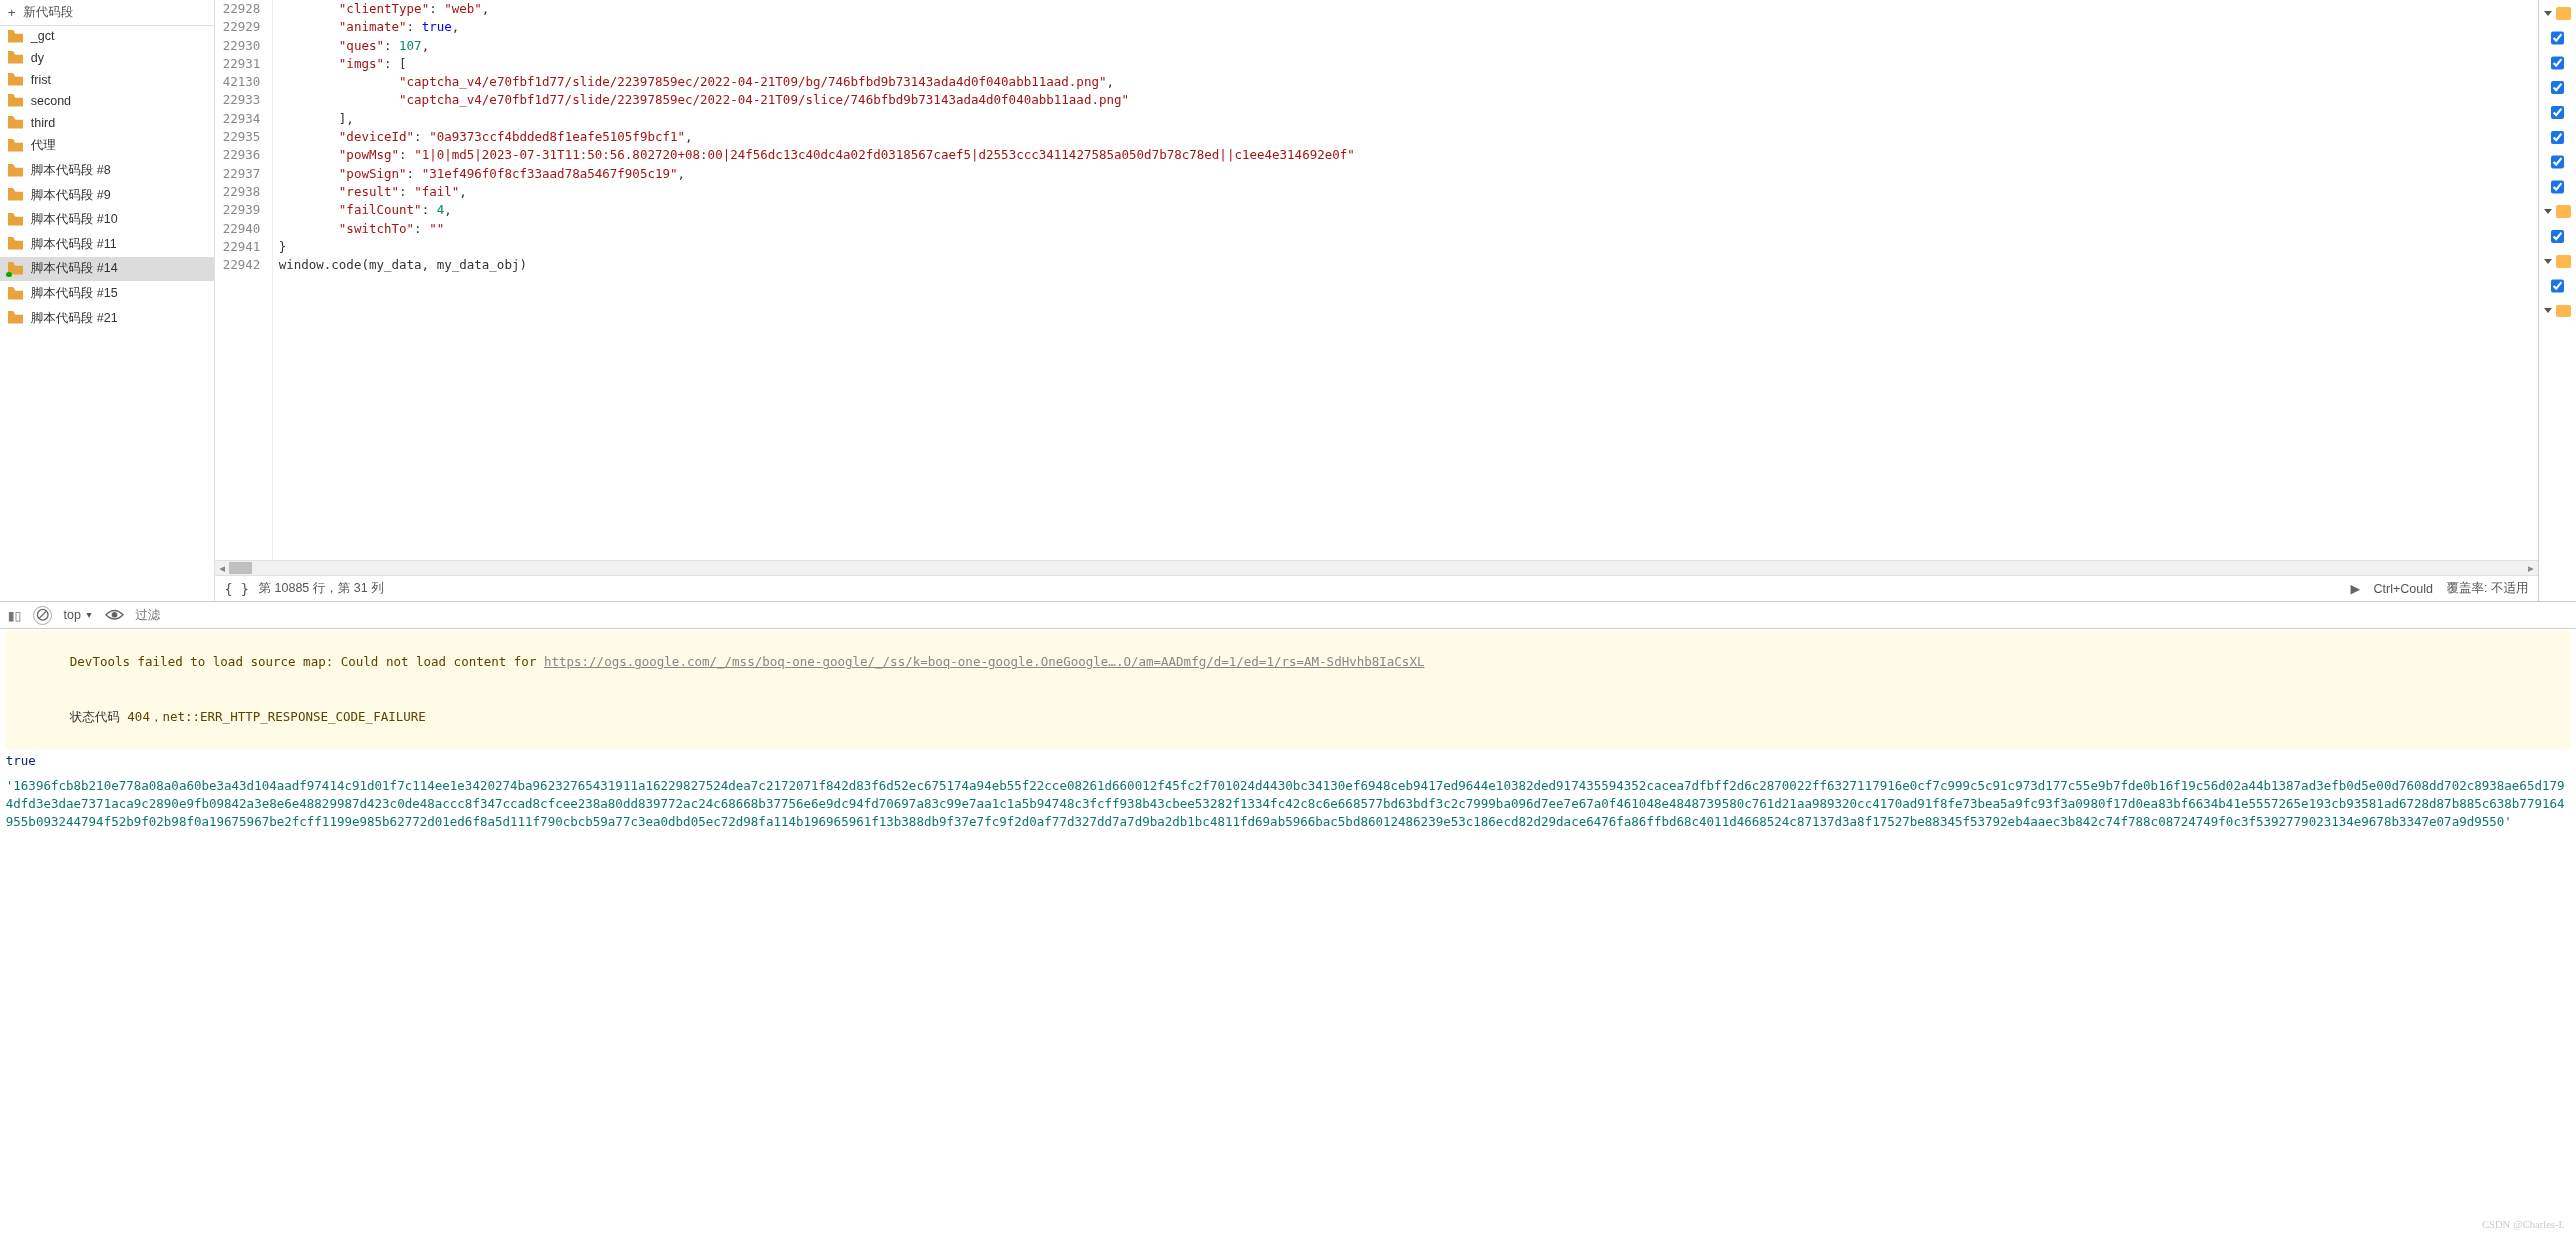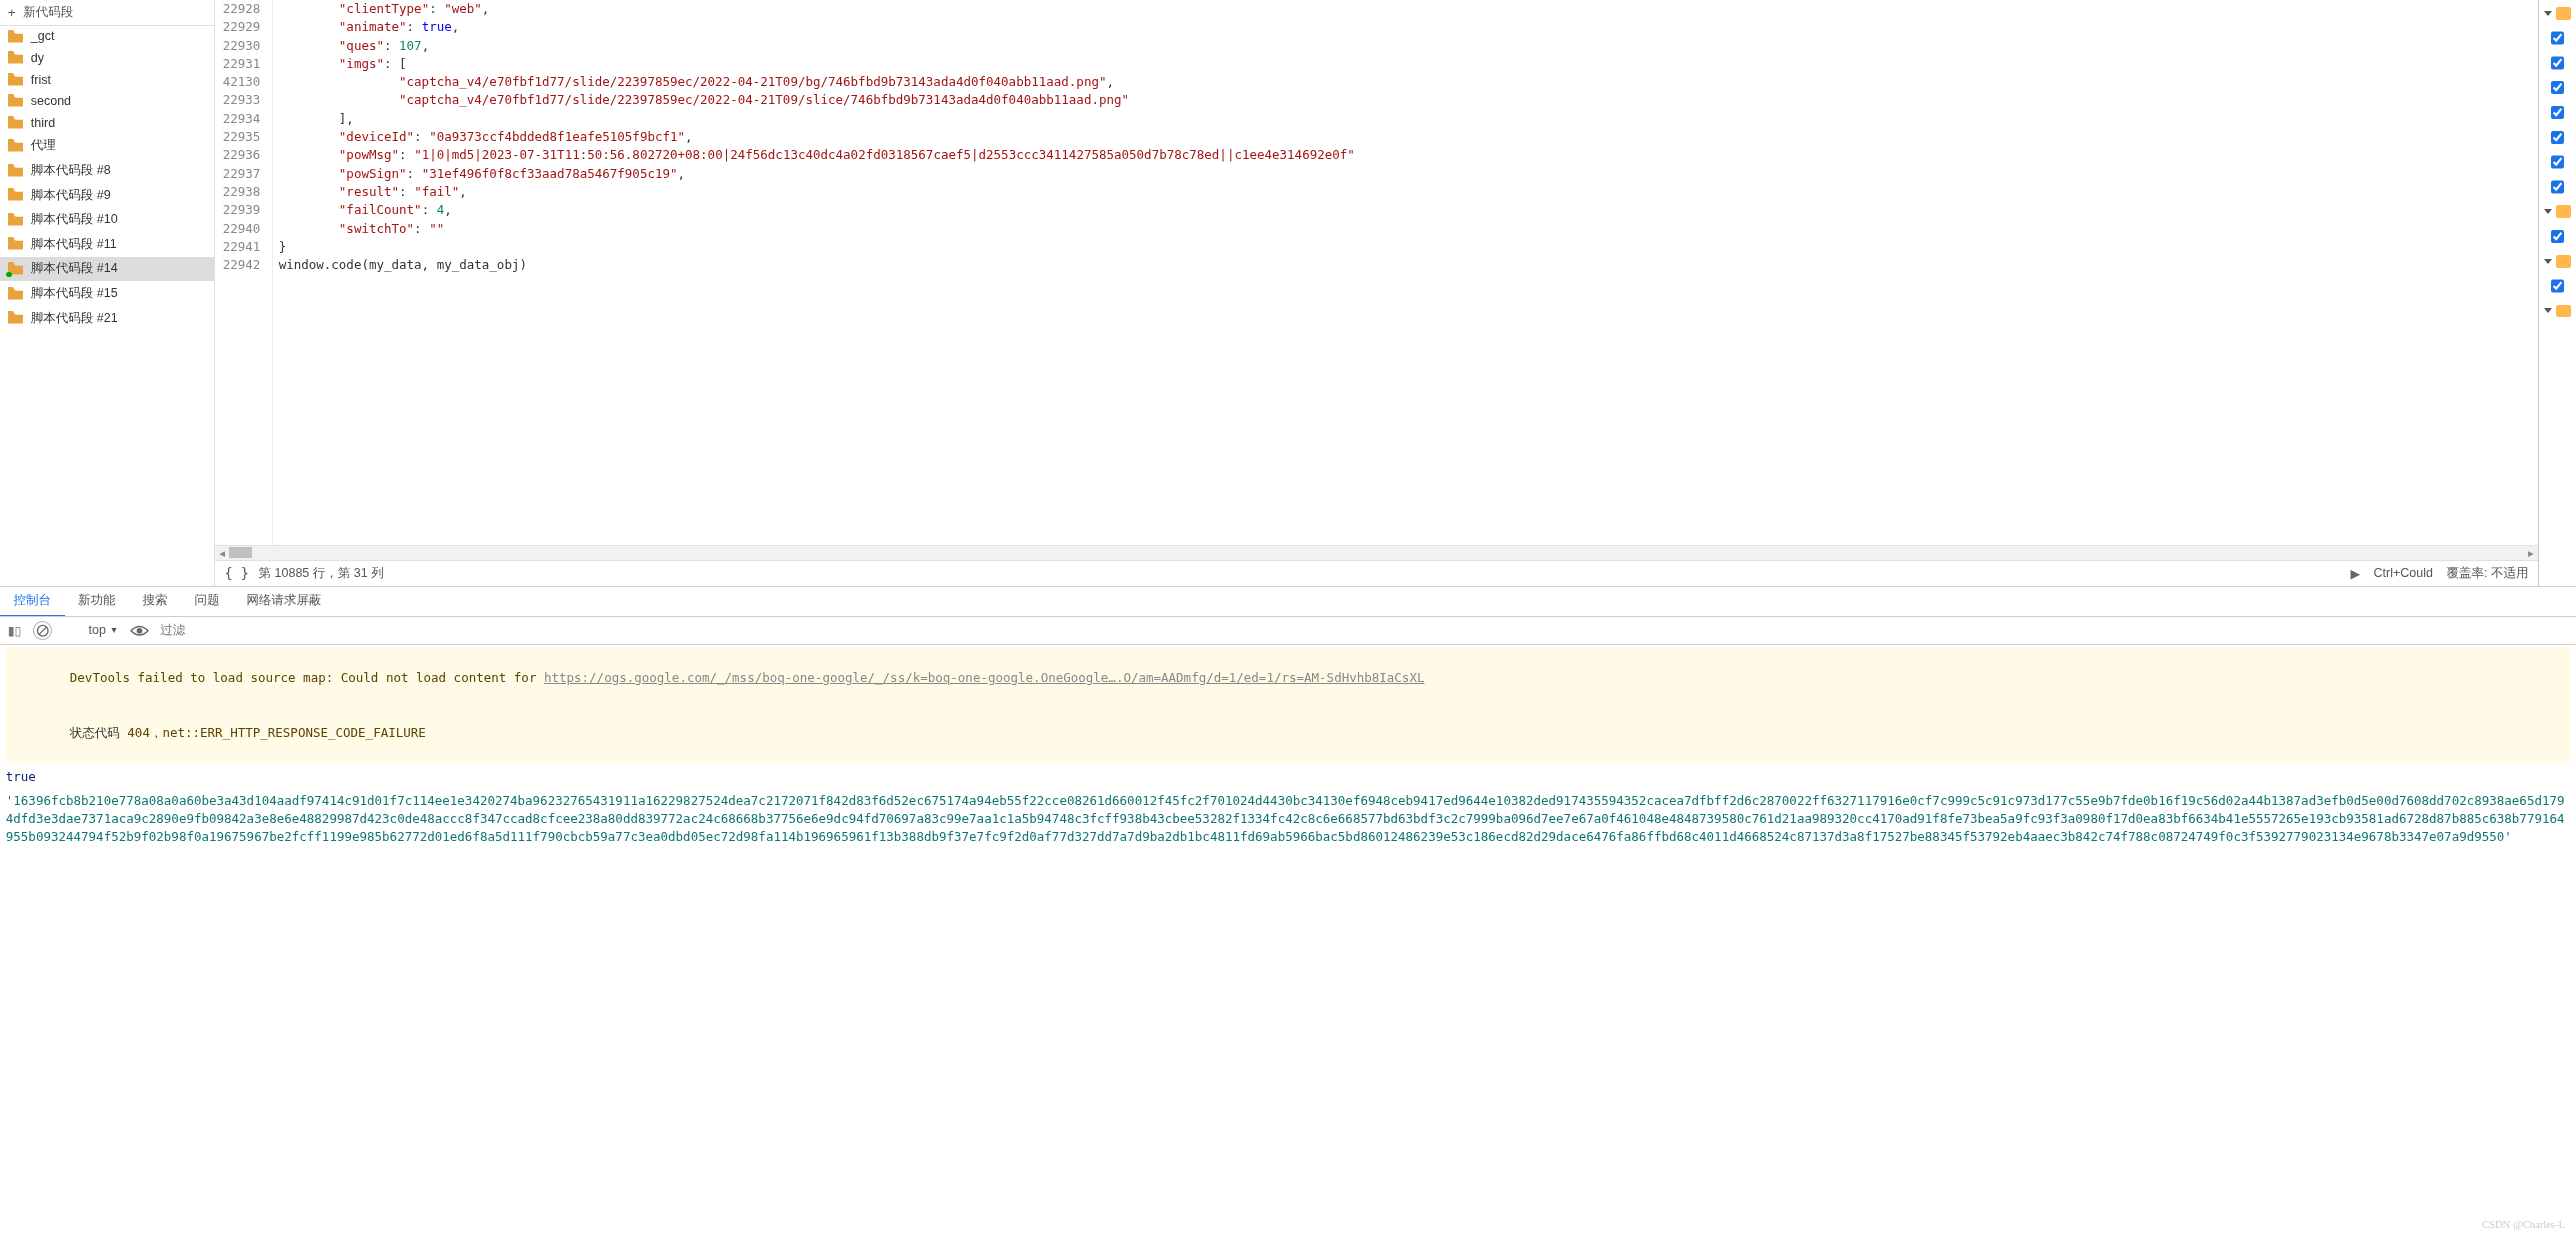--- a/index.html
+++ b/index.html
@@ -56,21 +56,21 @@
 .rail-chk { width: 13.5px; height: 13.5px; accent-color: #1a73e8; }
 
 
 .tabs { display: flex; border-bottom: 1px solid #ccc; font-size: 12.5px; color: #555; }
 .tab { padding: 5.8px 13.5px; cursor: pointer; }
 .tab.active { color: #1a73e8; border-bottom: 1.9px solid #1a73e8; }
 
 
 .toolbar { display: flex; align-items: center; padding: 3.8px 7.7px; border-bottom: 1px solid #ccc; gap: 11.5px; font-size: 12.5px; color: #555; }
 .tool-btn { width: 19px; height: 19px; display: flex; align-items: center; justify-content: center; border: 1px solid #aaa; border-radius: 50%; font-size: 11.5px; cursor: pointer; }
-.ctx-select { display: flex; align-items: center; gap: 3.8px; margin-left: 25px; }
+.ctx-select { display: flex; align-items: center; gap: 3.8px; }
 .eye-icon svg { display: block; }
 .filter-input { flex: 1; border: none; outline: none; font-size: 12.5px; color: #888; }
 
 
 .console { flex: 1; overflow: auto; font-family: Consolas, Menlo, monospace; font-size: 12.5px; line-height: 18.3px; padding: 1.9px 5.8px; }
 .warn-block { background: #fffbe6; padding: 3.8px 3.8px; }
 .msg-line { white-space: pre-wrap; word-break: break-all; }
 .warn-text { color: #5c4400; }
 .link-dim { color: #888; text-decoration: underline; }
 .status-code-label { color: #333; }
@@ -283,27 +283,20 @@
       <div class="rail-row">
           <input type="checkbox" class="rail-chk" checked="" style="">
         </div>
       <div class="rail-row">
           <span class="rail-tri"></span>
           <span class="rail-js"></span>
         </div>
     </div>
   </div>
 
-  <div class="tabs" id="tabs">
-      <div class="tab active">控制台</div>
-      <div class="tab">新功能</div>
-      <div class="tab">搜索</div>
-      <div class="tab">问题</div>
-      <div class="tab">网络请求屏蔽</div>
-    </div>
 
   <div class="toolbar">
     <span style="color:#777;">▮▯</span>
     <span class="tool-btn">
       <svg width="13.5" height="13.5" viewBox="0 0 14 14">
           <circle cx="7" cy="7" r="5.5" fill="none" stroke="#666" stroke-width="1.4"></circle>
           <line x1="3.5" y1="10.5" x2="10.5" y2="3.5" stroke="#666" stroke-width="1.4"></line>
         </svg>
     </span>
     <span class="ctx-select">

